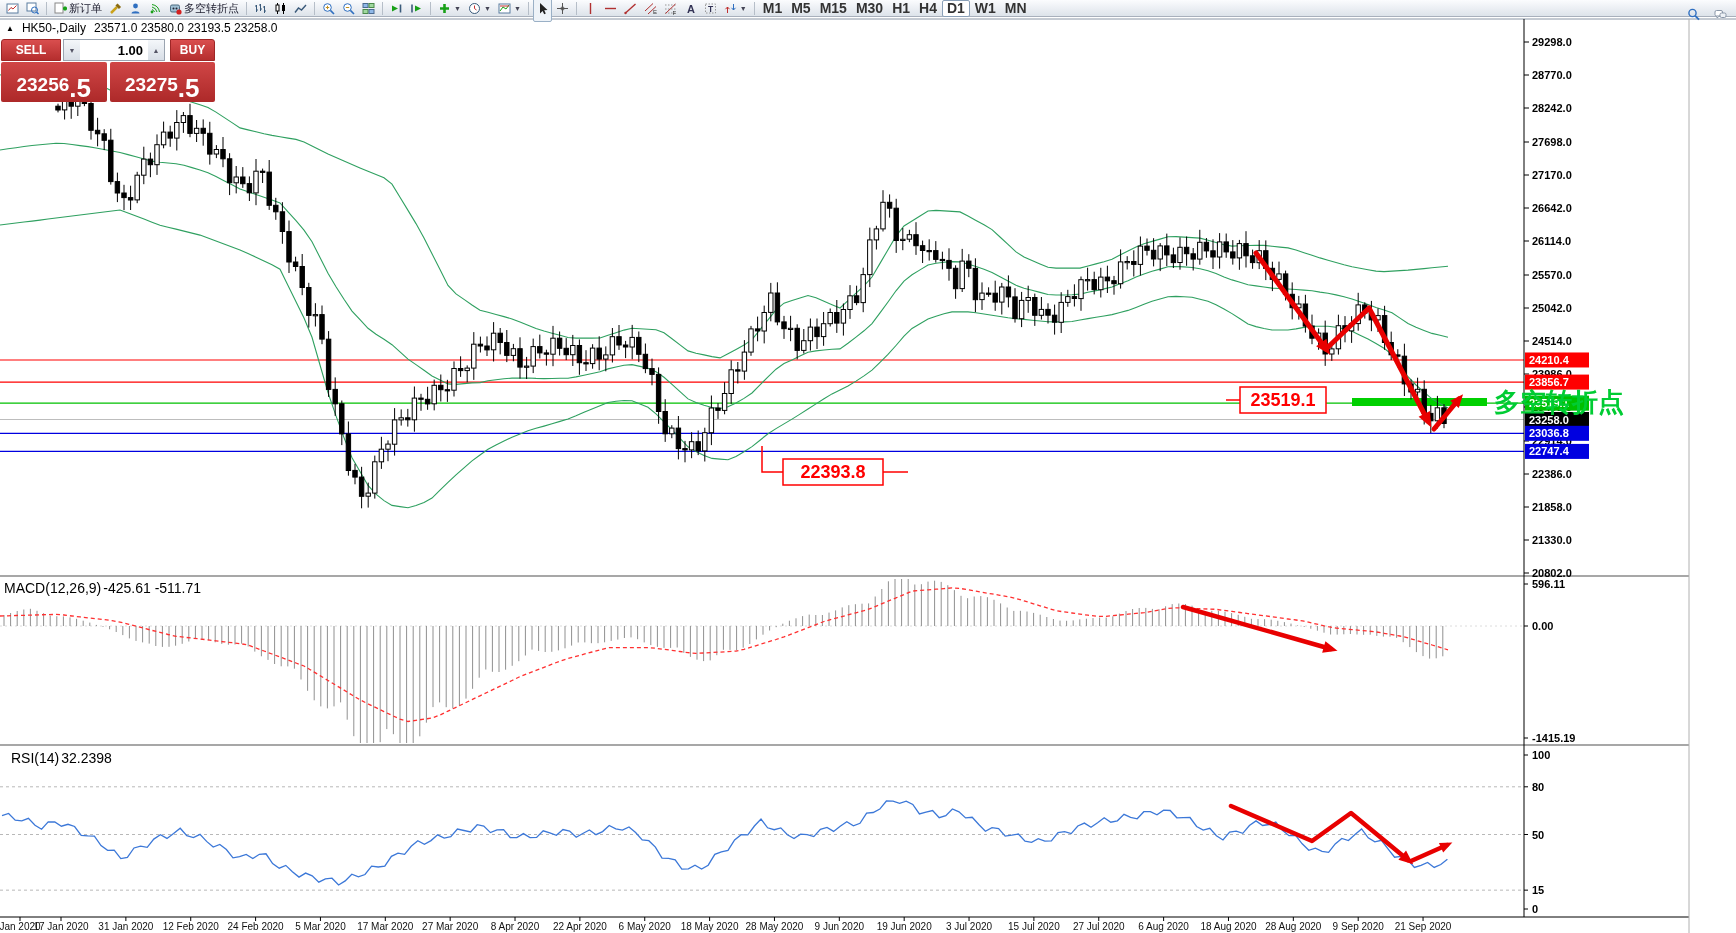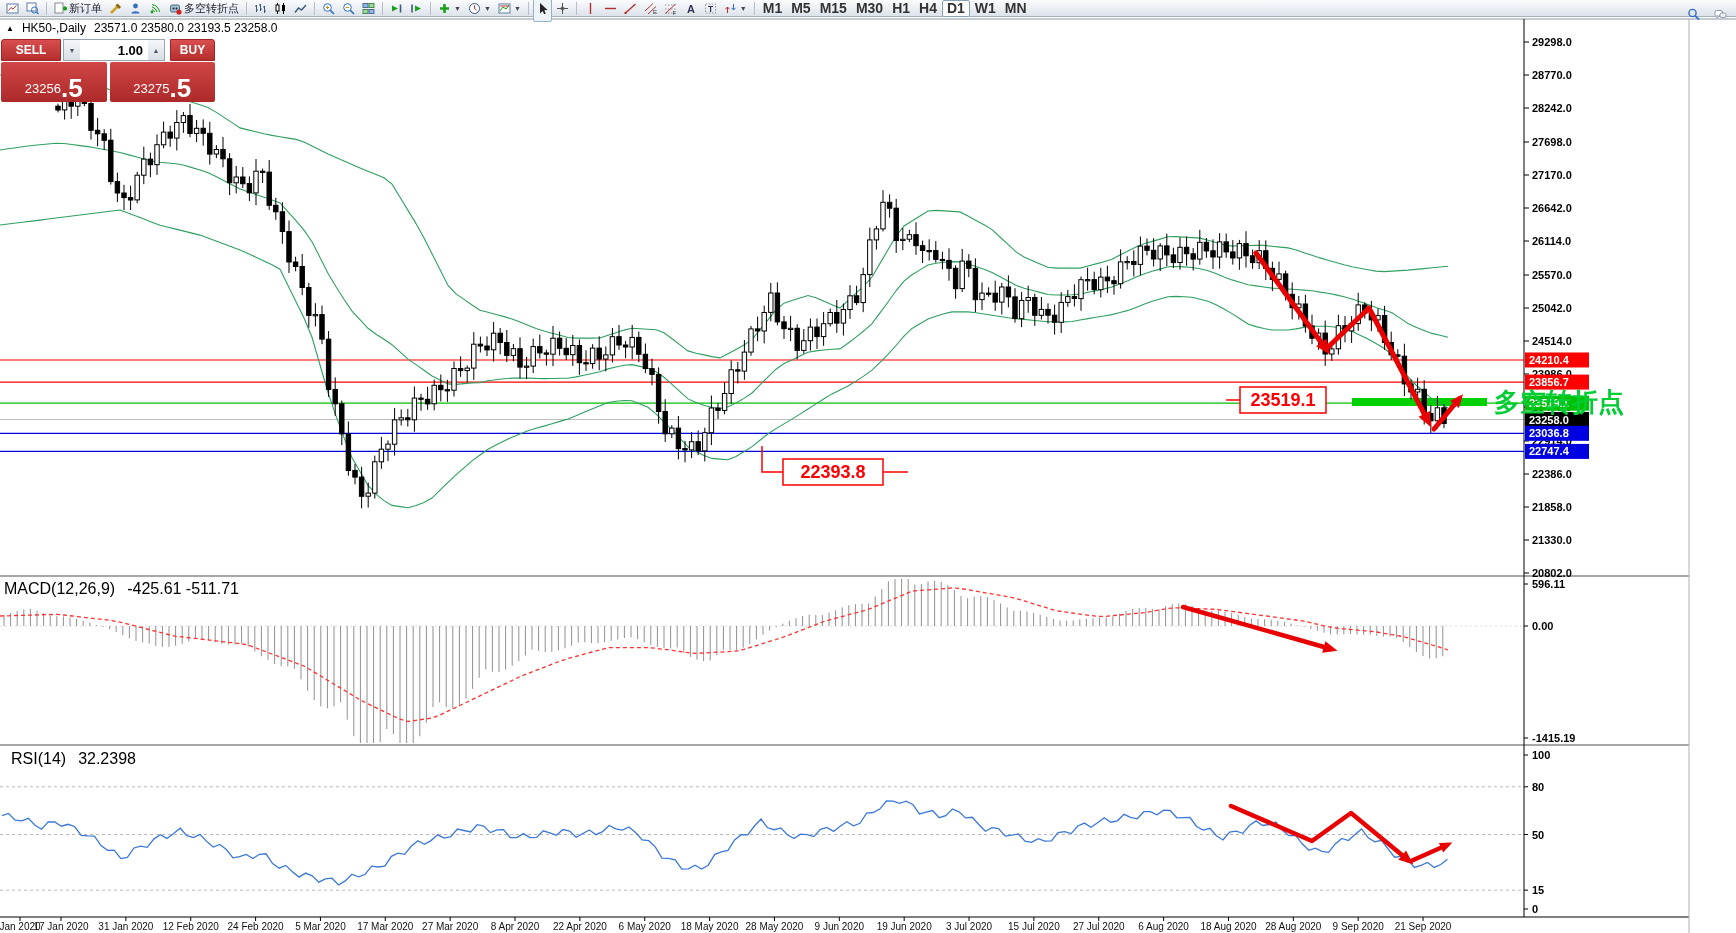--- a/index.html
+++ b/index.html
@@ -26,23 +26,23 @@
   .sellb{width:60px;border-radius:3px 0 0 0;}
   .buyb{width:45px;border-radius:0 3px 0 0;margin-left:auto;}
   .stepper{width:102px;display:flex;border:1px solid #9aa4b0;background:#a3a3a3;box-sizing:border-box;margin-left:2px;}
   .stepbtn{width:16px;display:flex;align-items:center;justify-content:center;font-size:7px;color:#556;
     background:linear-gradient(#f4f7fa,#d8dee6);border:none;}
   .stepper input{flex:1;min-width:0;border:none;outline:none;text-align:right;font-weight:bold;
     font-size:13px;padding:0 5px 0 0;font-family:"Liberation Sans",sans-serif;}
   .row2{position:absolute;top:23px;left:0;width:214px;height:40px;display:flex;gap:3px;}
   .tile{flex:1;background:linear-gradient(#d04646,#ad2929);color:#fff;display:flex;align-items:flex-end;
     justify-content:center;padding-bottom:2px;border-radius:2px;}
-  .price-small{font-weight:normal;font-size:13px;margin-bottom:4px;}
+  .price-small{font-weight:bold;font-size:19px;margin-bottom:4px;}
   .price-big{font-weight:bold;font-size:26px;line-height:24px;}
-  .ind-label{position:absolute;font-size:16px;color:#000;z-index:5;display:flex;gap:12px;align-items:flex-end;}
+  .ind-label{position:absolute;font-size:14px;color:#000;z-index:5;display:flex;gap:2px;align-items:flex-end;}
 </style>
 </head>
 <body>
 
 <div>
   <div class="toolbar" id="toolbar">
       <div class="tb-btn">
         <svg width="13" height="13" viewBox="0 0 13 13">
           <rect x="1" y="2" width="11" height="9" fill="#fff" stroke="#5a7da0"></rect>
           <polyline points="2.5,8.5 5,5.5 7,7 10.5,3.5" fill="none" stroke="#c03030"></polyline>

